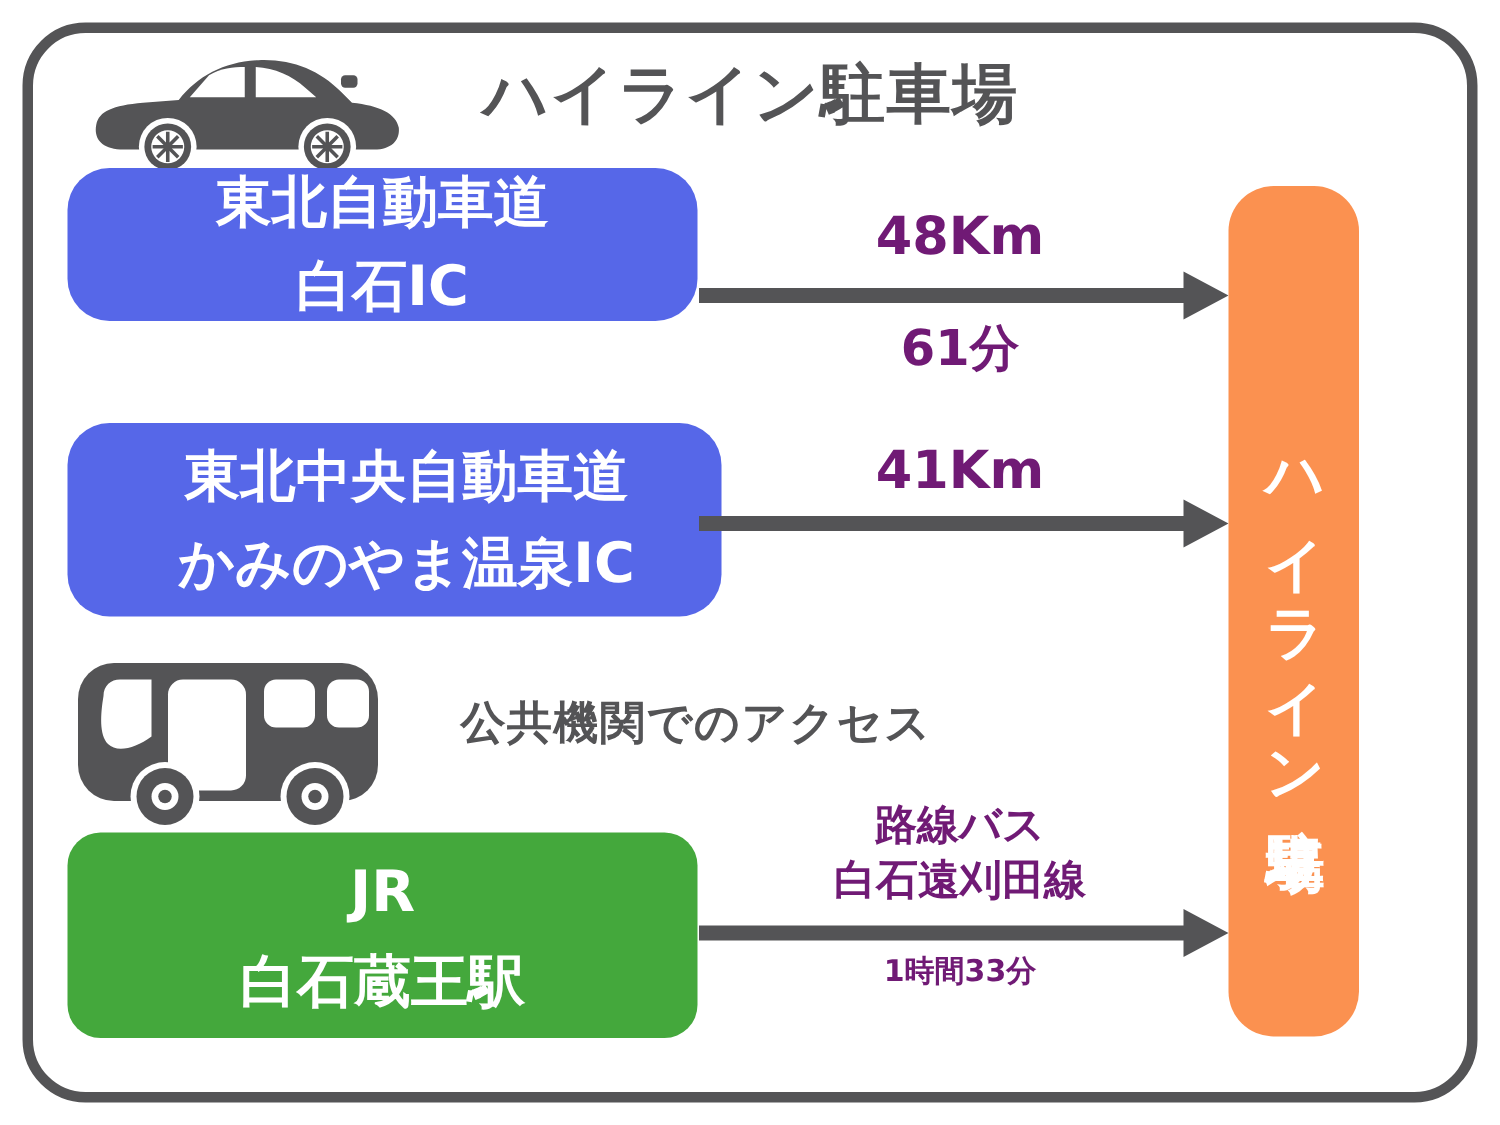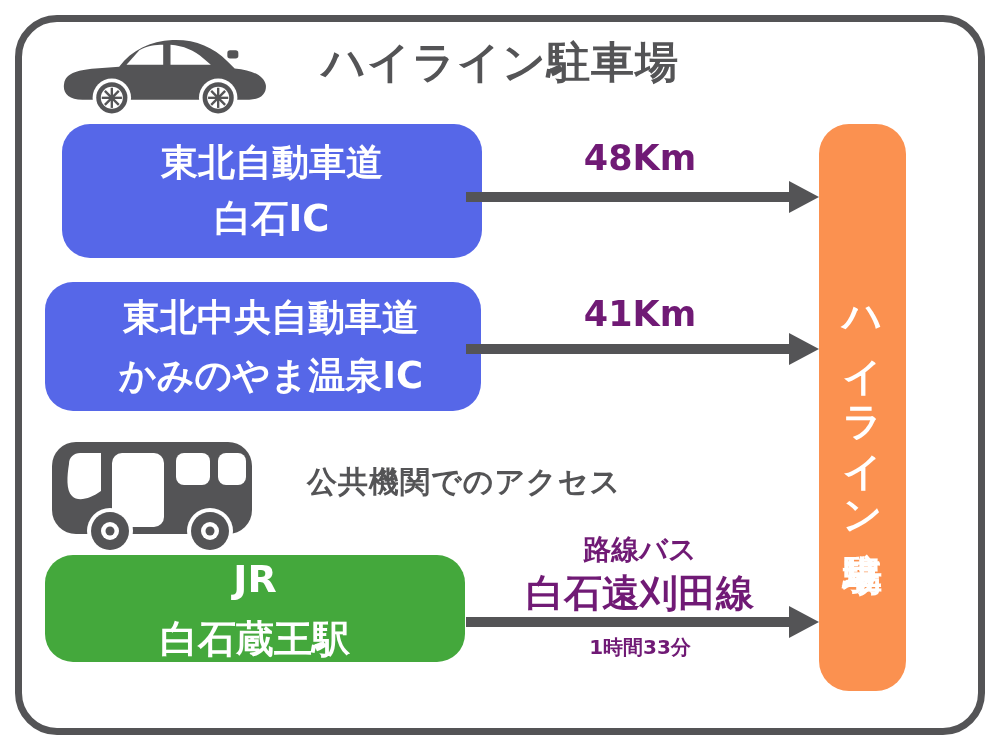--- a/index.html
+++ b/index.html
@@ -77,28 +77,29 @@
         <line x1="167" y1="76" x2="189" y2="76"></line>
       <line x1="170.4" y1="68.4" x2="185.6" y2="83.6"></line>
         <line x1="185.6" y1="68.4" x2="170.4" y2="83.6"></line>
     </g>
     <circle fill="#545456" cx="62" cy="76" r="3.2"></circle>
     <circle fill="#545456" cx="178" cy="76" r="3.2"></circle>
   </svg>
 
   <div class="heading" style="left:322px;top:34px;font-size:43px;">ハイライン駐車場</div>
 
-  <div class="origin-box box-blue" style="top:124px;height:134px;margin-left:17px;">
+  <div class="origin-box box-blue" style="top:112px;height:102px;">
     <div class="line" style="font-size:37px;line-height:56px;">東北自動車道</div>
     <div class="line" style="font-size:37px;line-height:56px;">白石IC</div>
   </div>
 
   <div class="arrow-line" style="left:466px;top:192px;width:326px;"></div>
   <div class="arrow-head" style="left:789px;top:181px;"></div>
   <div class="label" style="left:640px;top:138px;font-size:35px;">48Km</div>
+  <div class="label" style="left:640px;top:210px;font-size:33px;">61分</div>
 
   <div class="origin-box box-blue" style="top:282px;height:129px;padding-left:16px;">
     <div class="line" style="font-size:37px;line-height:58px;">東北中央自動車道</div>
     <div class="line" style="font-size:37px;line-height:58px;">かみのやま温泉IC</div>
   </div>
 
   <div class="arrow-line" style="left:466px;top:344px;width:326px;"></div>
   <div class="arrow-head" style="left:789px;top:333px;"></div>
   <div class="label" style="left:640px;top:294px;font-size:35px;text-align:right;">41Km</div>
 
@@ -114,28 +115,28 @@
     <circle fill="#ffffff" cx="62" cy="95" r="9"></circle>
     <circle fill="#545456" cx="62" cy="95" r="4.5"></circle>
     <circle fill="#ffffff" cx="162" cy="95" r="23"></circle>
     <circle fill="#545456" cx="162" cy="95" r="19"></circle>
     <circle fill="#ffffff" cx="162" cy="95" r="9"></circle>
     <circle fill="#545456" cx="162" cy="95" r="4.5"></circle>
   </svg>
 
   <div class="heading" style="left:307px;top:462px;font-size:30px;">公共機関でのアクセス</div>
 
-  <div class="origin-box box-green" style="top:555px;height:107px;">
+  <div class="origin-box box-green" style="top:555px;height:137px;border-radius:22px;">
     <div class="line" style="font-size:38px;line-height:60px;">JR</div>
     <div class="line" style="font-size:38px;line-height:60px;">白石蔵王駅</div>
   </div>
 
   <div class="arrow-line" style="left:466px;top:617px;width:326px;"></div>
   <div class="arrow-head" style="left:789px;top:606px;"></div>
   <div class="label" style="left:640px;top:531px;font-size:28px;">路線バス</div>
-  <div class="label" style="left:640px;top:568px;font-size:38px;">白石遠刈田線</div>
+  <div class="label" style="left:640px;top:568px;font-size:28px;">白石遠刈田線</div>
   <div class="label" style="left:640px;top:634px;font-size:20px;">1時間33分</div>
 
   <div class="dest-box">
     <div class="vtext">ハイライン駐車場</div>
   </div>
 
 </div>
 
 </body></html>

